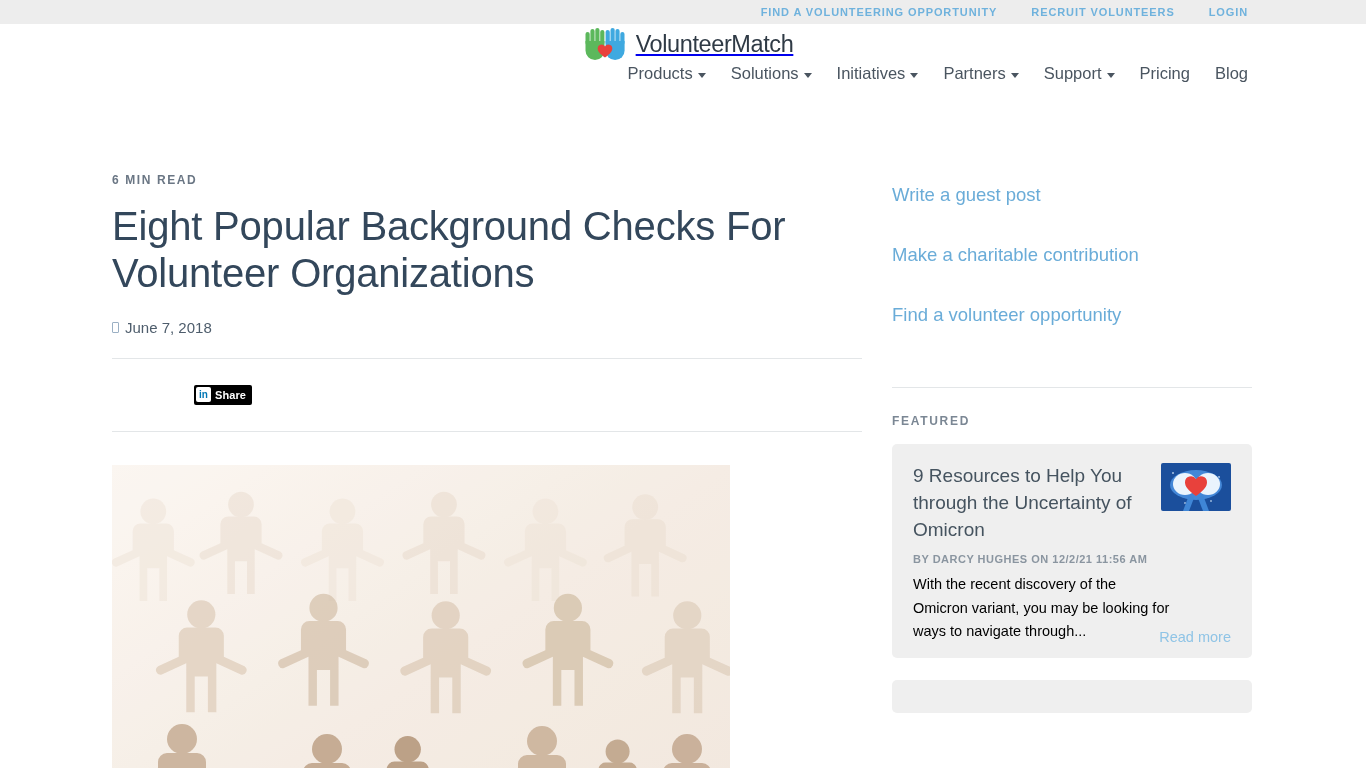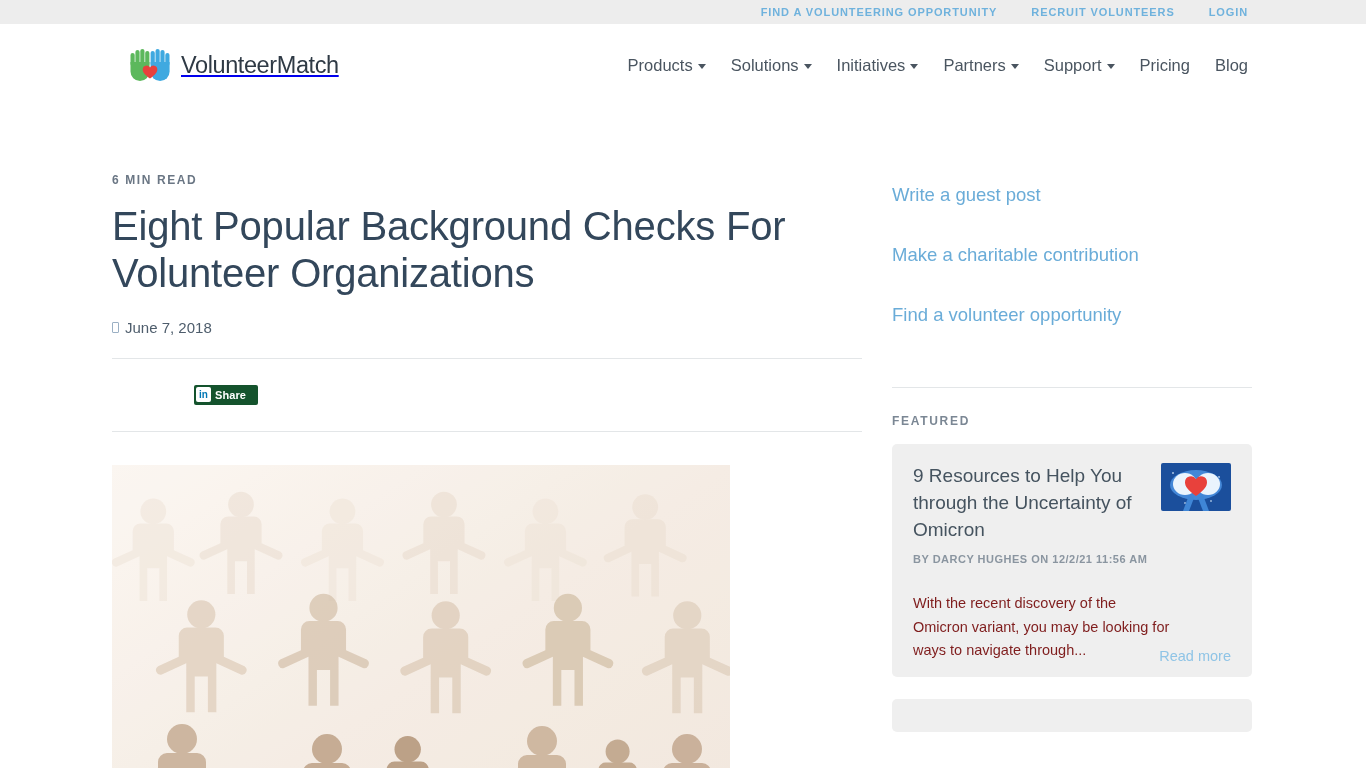--- a/index.html
+++ b/index.html
@@ -37,20 +37,21 @@
   }
   .utility-link:first-child { margin-left: 0; }
 
   
   .masthead {
     height: 82px;
     background: #fff;
     display: flex;
     align-items: center;
     padding: 0 118px 0 128px;
+    flex-direction: column;
   }
 
   .logo { display: flex; align-items: center; gap: 9px; }
   .logo-mark { width: 44px; height: 40px; position: relative; flex: 0 0 auto; }
   .logo-word {
     font-size: 23.5px;
     color: #2f3a45;
     letter-spacing: -.4px;
     font-weight: 400;
     white-space: nowrap;
@@ -128,24 +129,24 @@
   .share-row {
     height: 72px;
     display: flex;
     align-items: center;
     padding-left: 82px;
   }
 
   .li-share {
     display: inline-flex;
     align-items: center;
-    background: #14532d;
+    background: #000000;
     border-radius: 2px;
     height: 20px;
-    padding: 0 12px 0 2px;
+    padding: 0 6px 0 2px;
     gap: 4px;
     cursor: pointer;
   }
   .li-badge {
     width: 15px; height: 15px;
     background: #fff;
     border-radius: 2px;
     color: #0077b5;
     font-size: 10px;
     font-weight: 700;
@@ -212,24 +213,24 @@
     font-weight: 400;
   }
   .card-byline {
     margin-top: 9px;
     font-size: 11px;
     letter-spacing: .5px;
     color: #8a95a0;
     font-weight: 600;
   }
   .card-excerpt {
-    margin-top: 27px;
+    margin-top: 8px;
     font-size: 14.5px;
     line-height: 1.62;
-    color: #7f1d1d;
+    color: #000000;
     padding-right: 60px;
   }
   .card-readmore {
     position: absolute;
     right: 21px;
     bottom: 13px;
     font-size: 14.5px;
     color: #8fc4e6;
     text-decoration: none;
   }

